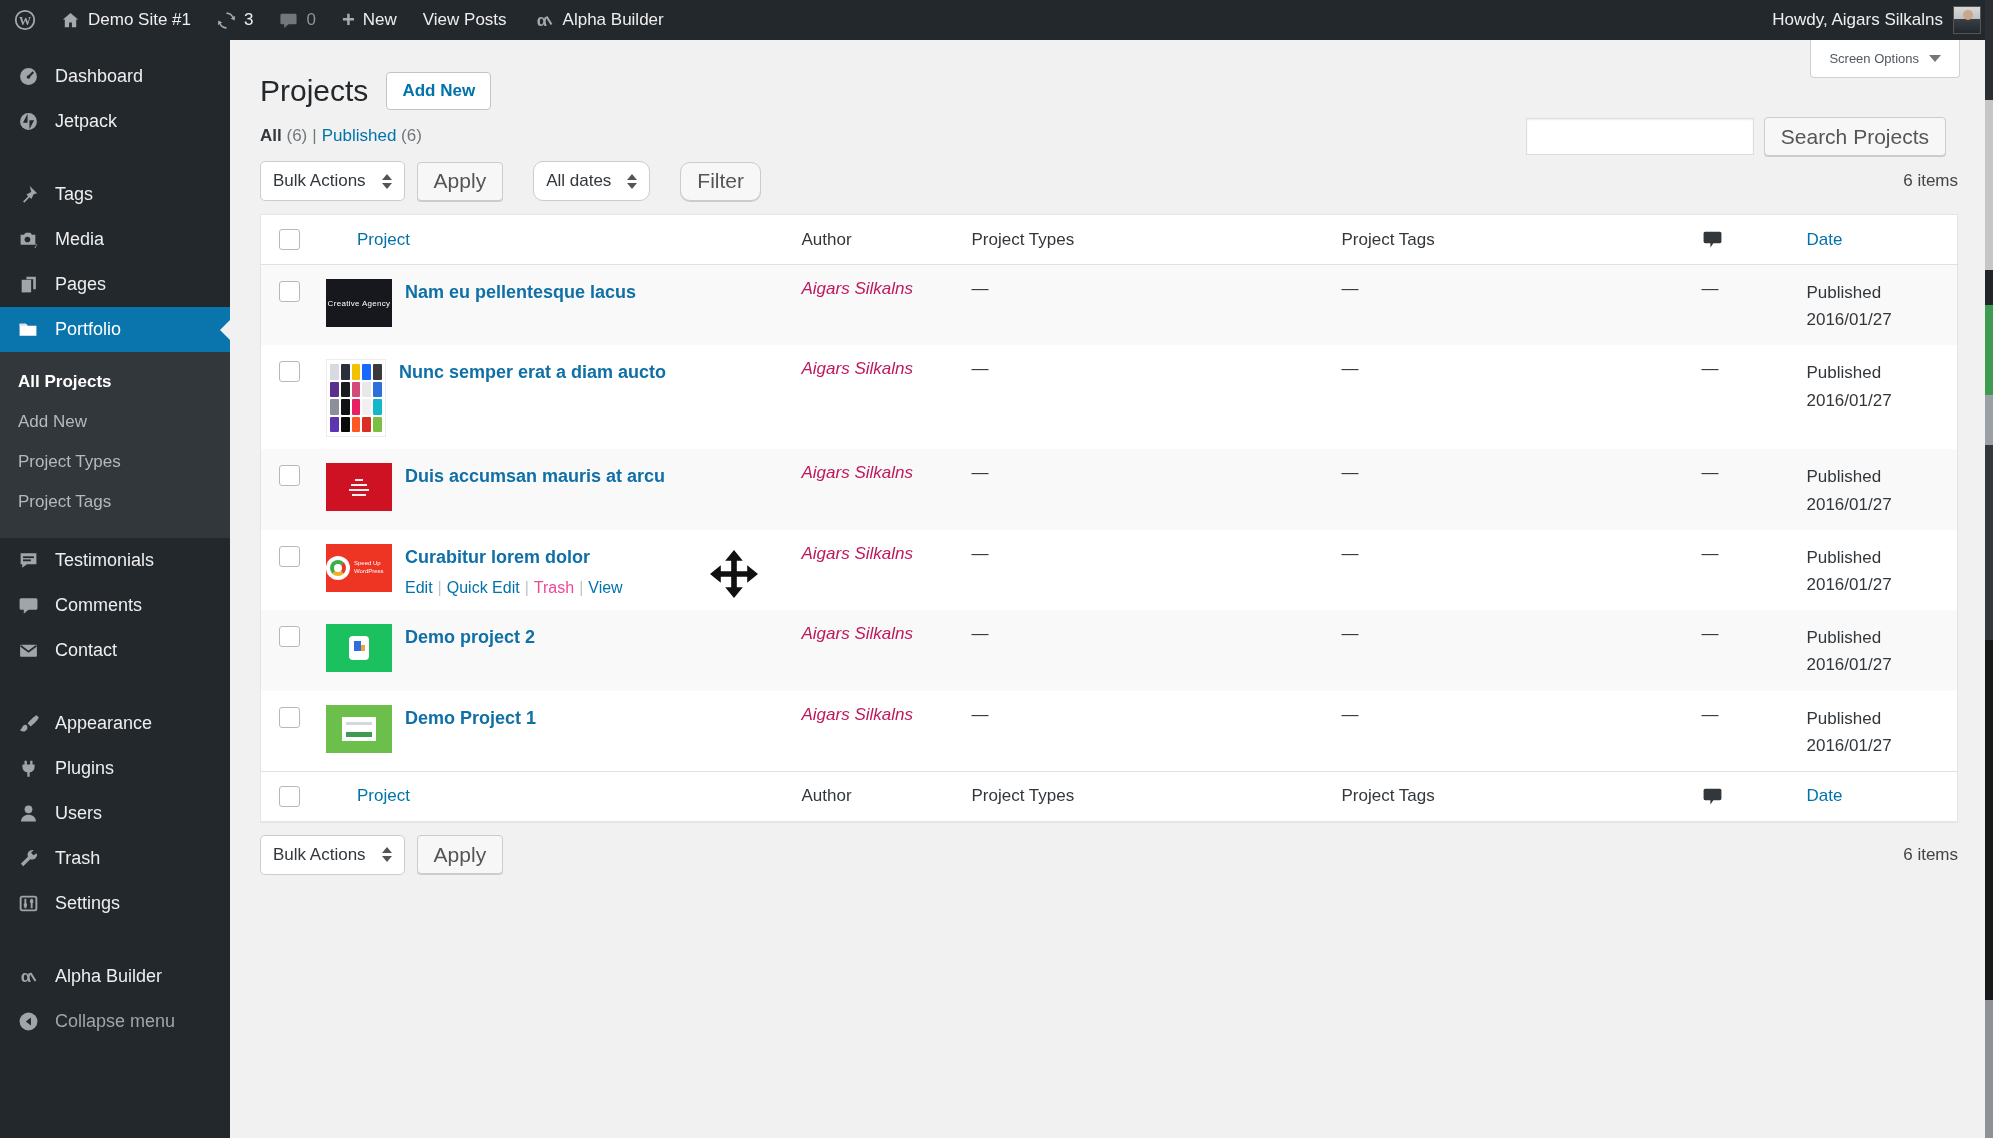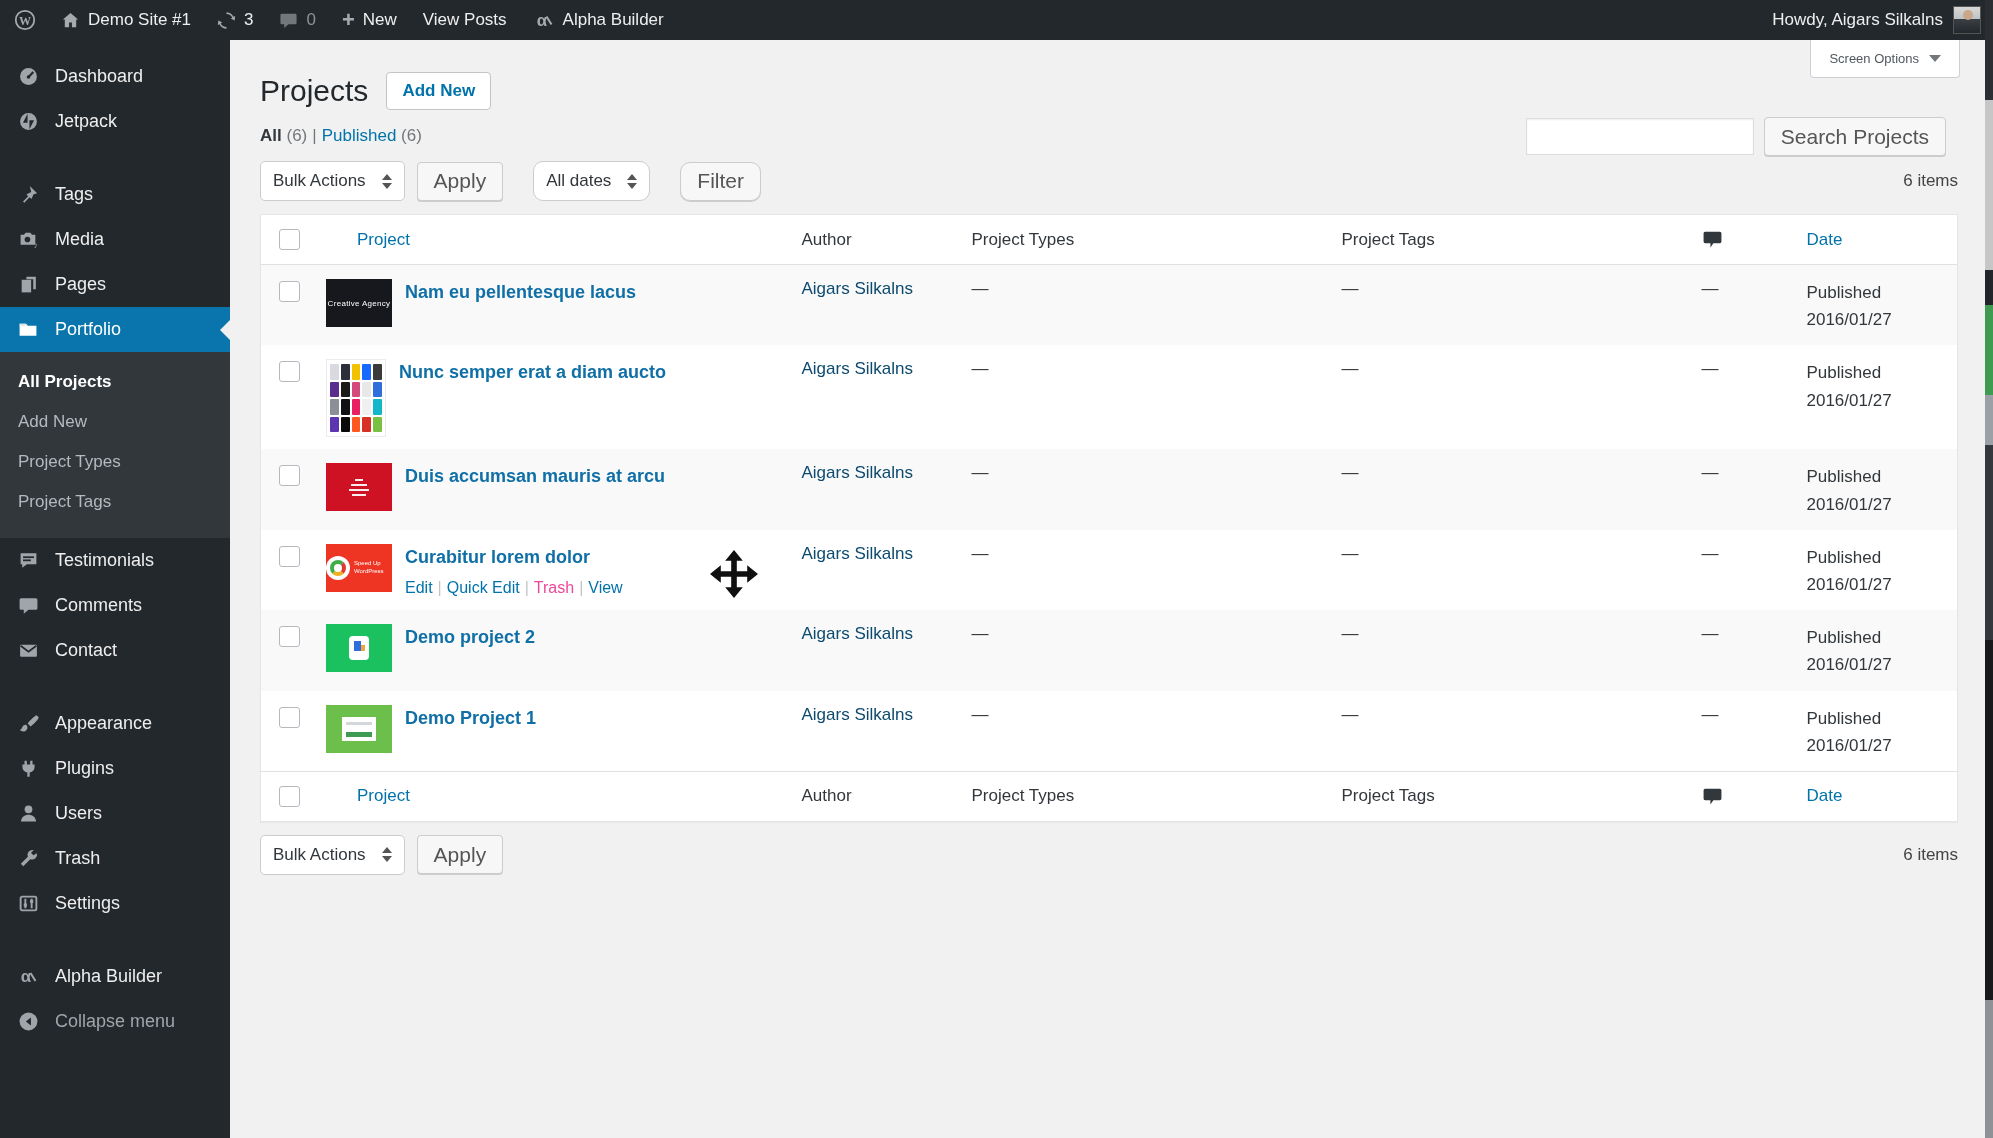--- a/index.html
+++ b/index.html
@@ -101,21 +101,21 @@
   .app-tile::after { content:""; position:absolute; right:4px; top:9px; width:4px; height:6px; background:#f2a33c; }
   .card-tile { width:34px; height:24px; background:#fff; position:relative; }
   .card-tile::before { content:""; position:absolute; left:4px; top:5px; right:4px; height:3px; background:#d5d8db; }
   .card-tile::after { content:""; position:absolute; left:4px; bottom:4px; right:4px; height:5px; background:#3f9b52; }
 
   .row-title { color:#0f6fa6; font-weight:700; font-size:18px; text-decoration:none; cursor:pointer; display:inline-block; margin-top:3px; }
   .row-actions { margin-top:11px; font-size:16px; }
   .row-actions a { text-decoration:none; cursor:pointer; color:#0073aa; }
   .row-actions a.trash { color:#ec4899; }
   .row-actions .sep { color:#c3c4c7; padding:0 5px; }
-  td .author-link { color:#0c4a6e; text-decoration:none; cursor:pointer; }
+  td .author-link { color:#be185d; text-decoration:none; cursor:pointer;font-style:italic; }
   .date-cell { line-height:1.6; color:#32373c; }
 
   .move-cursor { position:absolute; left:710px; top:550px; width:48px; height:48px; z-index:60; }
 
   
   .edge-strip { position:absolute; right:0; top:0; width:8px; height:1138px; z-index:80; }
   .edge-strip div { width:100%; }
 </style>
 </head>
 <body>

